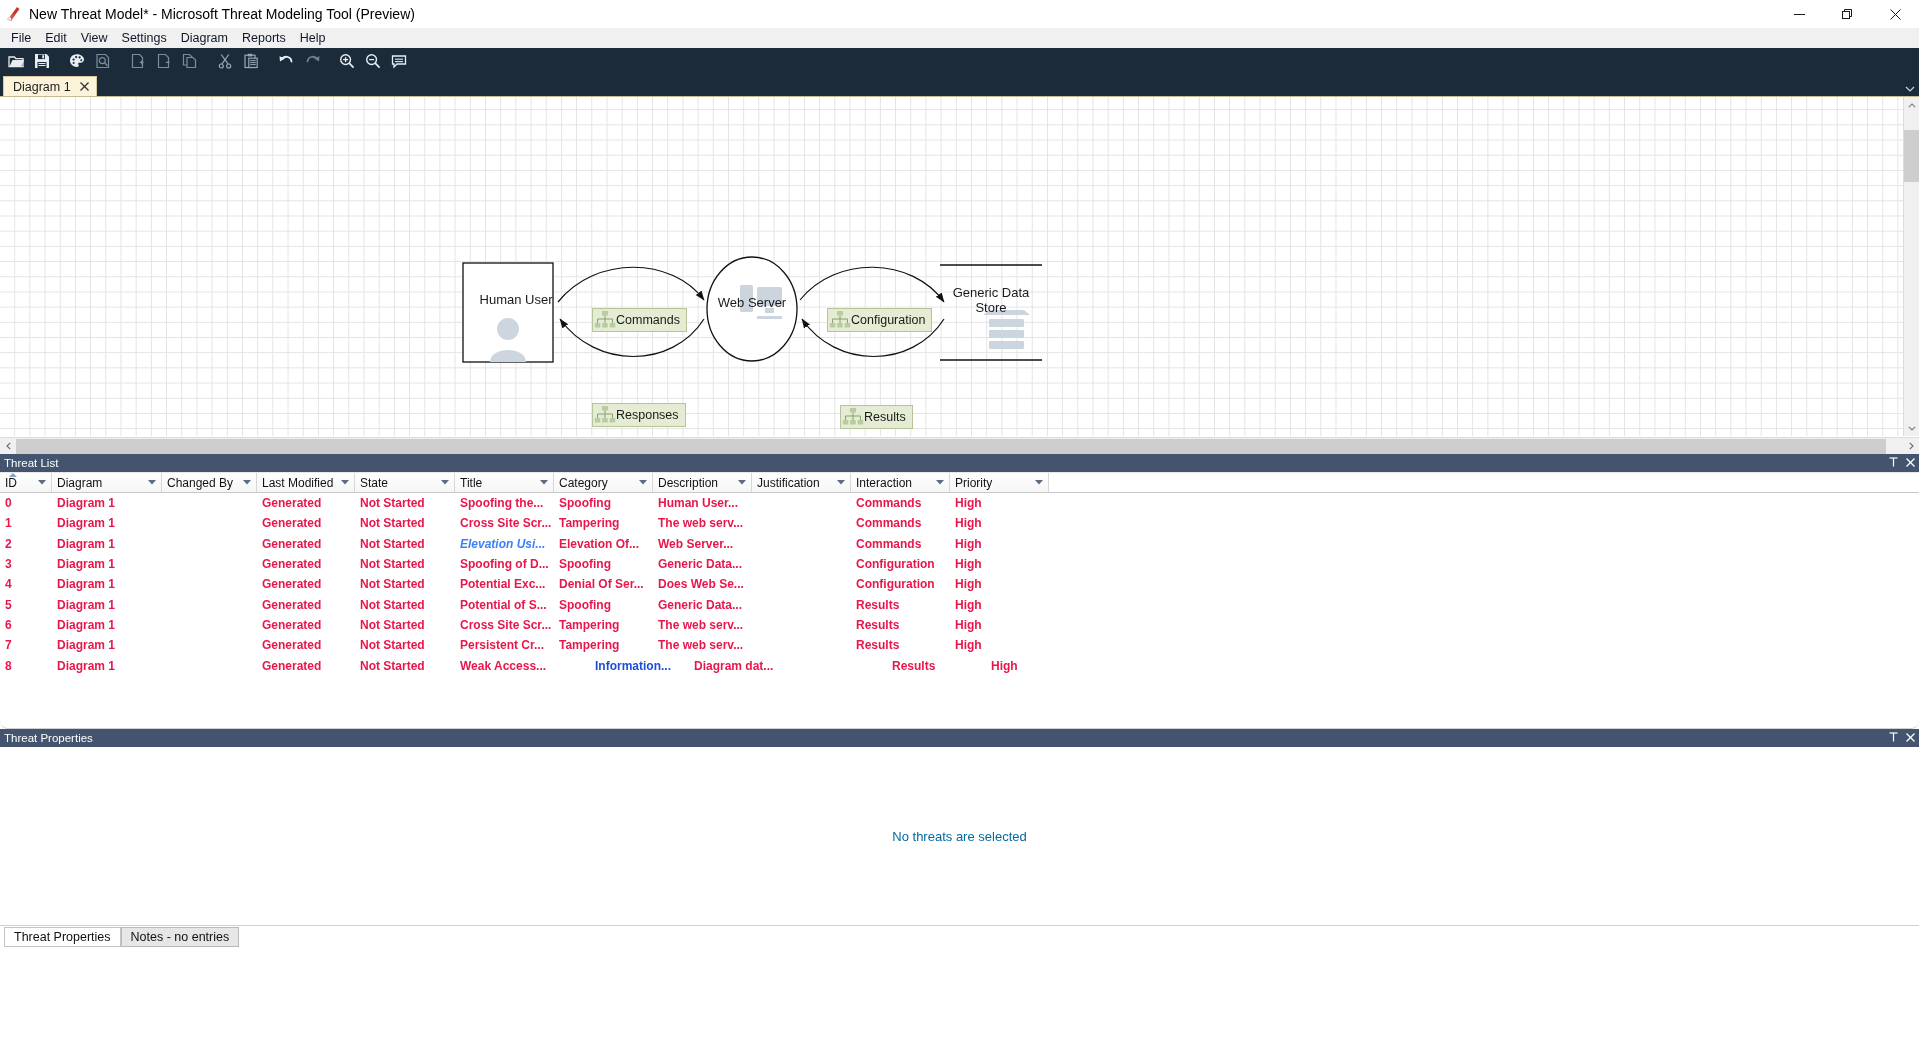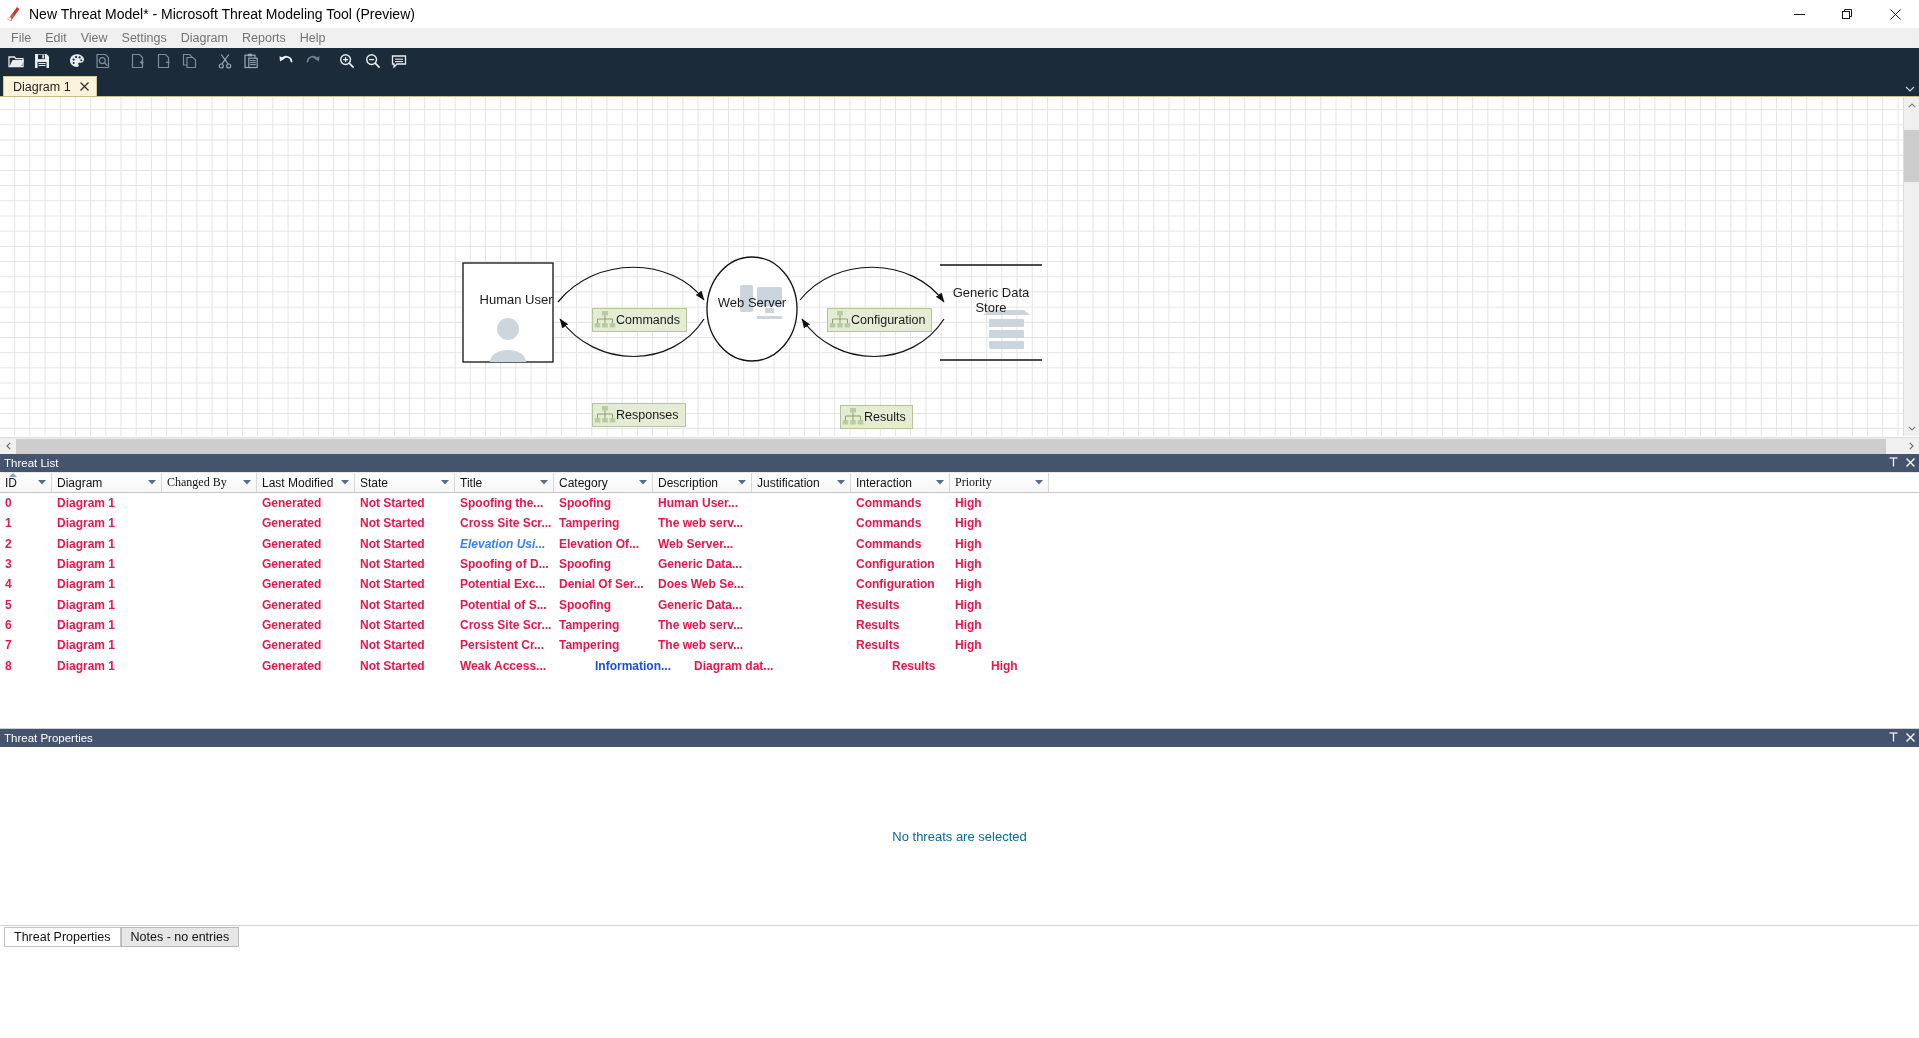--- a/index.html
+++ b/index.html
@@ -37,21 +37,21 @@
 
   
   #menubar {
     height: 20px; width: 100%;
     background: #f0f0f0;
     display: flex; align-items: center;
     padding-left: 4px;
     border-bottom: 0;
   }
   .menu-item {
-    font-size: 12.5px; color: #737373;
+    font-size: 12.5px; color: #0f172a;
     padding: 2px 7px; line-height: 16px;
     white-space: nowrap;
   }
 
   
   #toolbar {
     height: 26px; width: 100%;
     background: #1c2b3a;
     display: flex; align-items: center;
     padding-left: 3px;
@@ -169,20 +169,21 @@
     display: flex; align-items: center; gap: 8px;
   }
   .panel-actions span { color: #fff; font-size: 11px; line-height: 1; }
 
   
   #threat-list-panel {
     width: 100%; height: 257px;
     background: #ffffff;
     position: relative;
     border-bottom: 1px solid #d0d0d0;
+    border-radius: 8px;
   }
   #grid-header {
     display: flex; height: 21px;
     background: #ffffff;
     border-bottom: 1px solid #c8c8c8;
     border-top: 1px solid #e8e8e8;
   }
   .gh-cell {
     display: flex; align-items: center;
     border-right: 1px solid #d8d8d8;
@@ -588,21 +589,21 @@
         <span class="gh-arrow"><svg width="8" height="5" viewBox="0 0 8 5">
             <polygon points="0,0 8,0 4,4.4" fill="#5b6b80"></polygon>
           </svg></span>
       </div>
       <div class="gh-cell" style="width: 110px;">
         <span class="gh-label">Diagram</span>
         <span class="gh-arrow"><svg width="8" height="5" viewBox="0 0 8 5">
             <polygon points="0,0 8,0 4,4.4" fill="#5b6b80"></polygon>
           </svg></span>
       </div>
-      <div class="gh-cell" style="width: 95px; font-family: Liberation Serif, serif;">
+      <div class="gh-cell" style="width: 95px;">
         <span class="gh-label">Changed By</span>
         <span class="gh-arrow"><svg width="8" height="5" viewBox="0 0 8 5">
             <polygon points="0,0 8,0 4,4.4" fill="#5b6b80"></polygon>
           </svg></span>
       </div>
       <div class="gh-cell" style="width: 98px;">
         <span class="gh-label">Last Modified</span>
         <span class="gh-arrow"><svg width="8" height="5" viewBox="0 0 8 5">
             <polygon points="0,0 8,0 4,4.4" fill="#5b6b80"></polygon>
           </svg></span>
@@ -636,21 +637,21 @@
         <span class="gh-arrow"><svg width="8" height="5" viewBox="0 0 8 5">
             <polygon points="0,0 8,0 4,4.4" fill="#5b6b80"></polygon>
           </svg></span>
       </div>
       <div class="gh-cell" style="width: 99px;">
         <span class="gh-label">Interaction</span>
         <span class="gh-arrow"><svg width="8" height="5" viewBox="0 0 8 5">
             <polygon points="0,0 8,0 4,4.4" fill="#5b6b80"></polygon>
           </svg></span>
       </div>
-      <div class="gh-cell" style="width: 99px; font-family: Liberation Serif, serif;">
+      <div class="gh-cell" style="width: 99px;">
         <span class="gh-label">Priority</span>
         <span class="gh-arrow"><svg width="8" height="5" viewBox="0 0 8 5">
             <polygon points="0,0 8,0 4,4.4" fill="#5b6b80"></polygon>
           </svg></span>
       </div>
     </div>
   <div id="grid-body">
       <div class="grid-row">
         <div class="gr-cell" style="width: 52px; color: rgb(232, 23, 75);">0</div>
         <div class="gr-cell" style="width: 110px; color: rgb(232, 23, 75);">Diagram 1</div>

